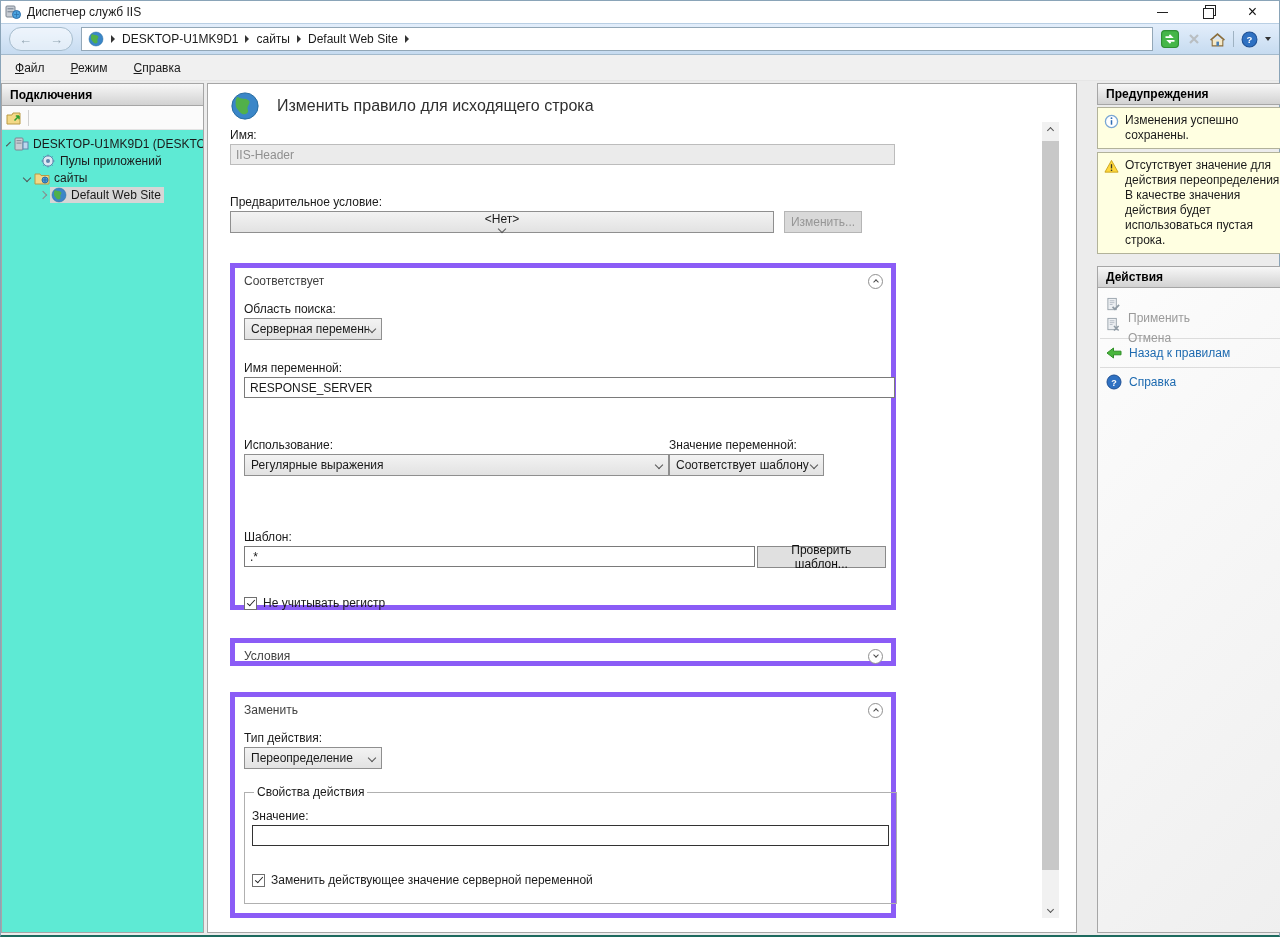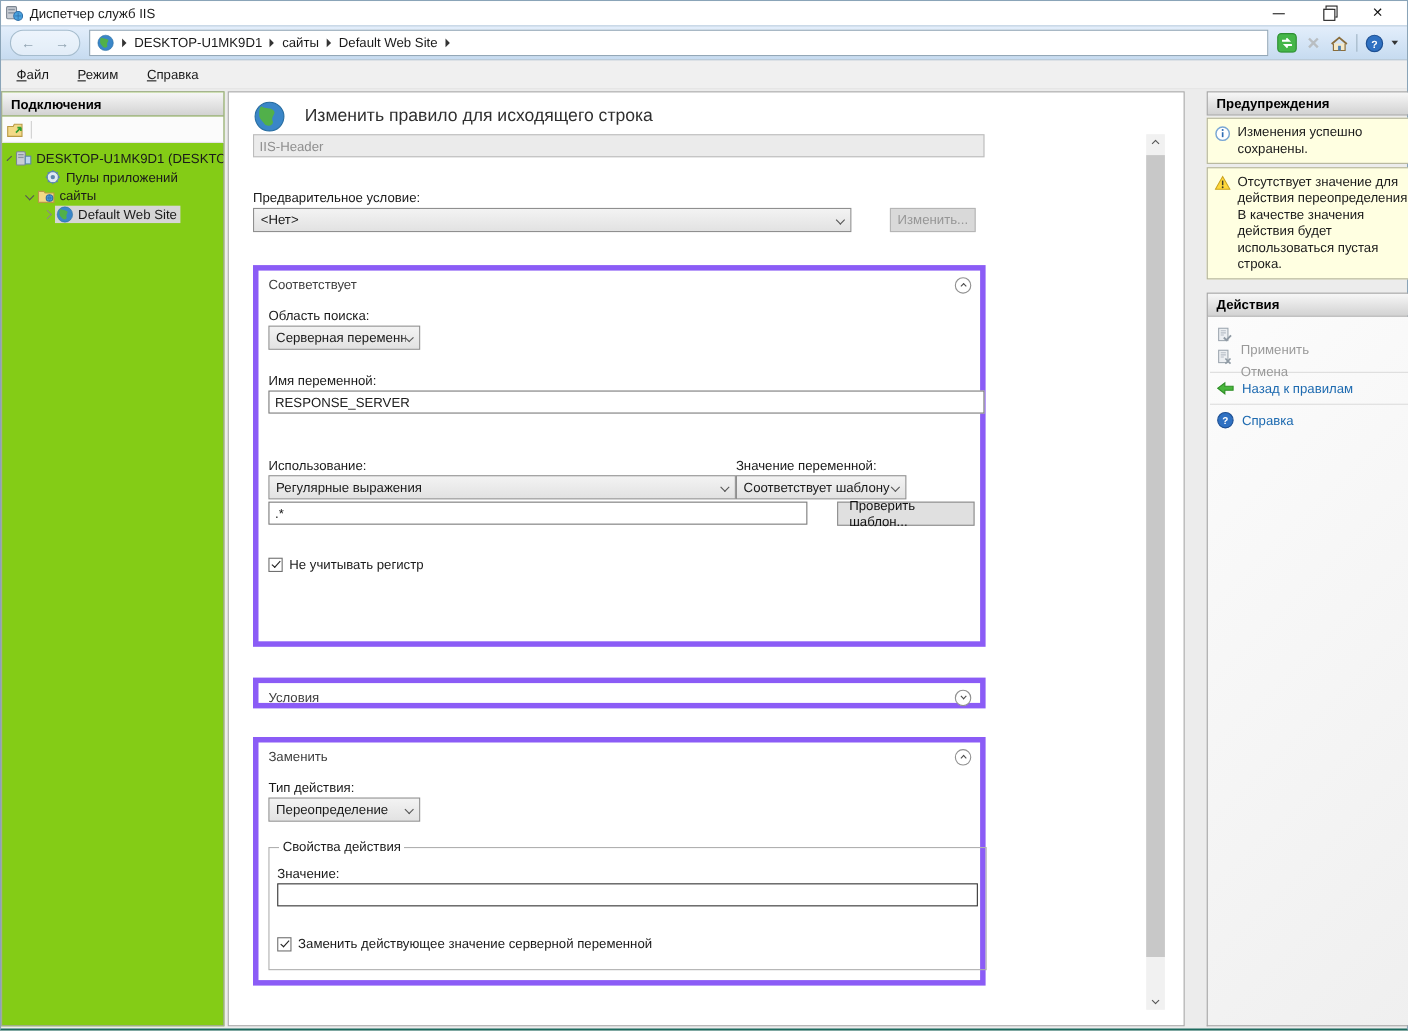--- a/index.html
+++ b/index.html
@@ -34,21 +34,21 @@
   .menubar { height:26px; background:#f0f0f0; display:flex; align-items:center; gap:26px; padding-left:14px; border-bottom:1px solid #e6e6e6; }
   .menu-item { display:inline-block; }
   .menu-item::first-letter { text-decoration:underline; }
 
   
   .workspace { position:absolute; top:80px; left:0; right:0; bottom:2px; background:#ececec; }
 
   .panel-header { height:22px; background:linear-gradient(#f7f7f7,#d2d2d2); border:1px solid #a6a6a6; font-weight:bold; display:flex; align-items:center; padding-left:8px; color:#000; }
 
   
-  .left-panel { position:absolute; left:0; top:2px; bottom:0; width:203px; background:#84cc16; border:1px solid #a6a6a6; }
+  .left-panel { position:absolute; left:0; top:2px; bottom:0; width:203px; background:#5eead4; border:1px solid #a6a6a6; }
   .left-toolbar { height:24px; display:flex; align-items:center; gap:6px; padding-left:4px; background:#fbfbfb; border-bottom:1px solid #e3e3e3; }
   .vsep { width:1px; height:16px; background:#d0d0d0; }
   .tree { padding-top:5px; }
   .tree-row { height:17px; display:flex; align-items:center; gap:4px; white-space:nowrap; overflow:hidden; }
   .tree-row .sel { display:flex; align-items:center; gap:4px; background:#d6d6d6; padding:0 3px 0 1px; }
   .chev { display:inline-block; width:6px; height:6px; border-right:1.4px solid #555; border-bottom:1.4px solid #555; }
   .chev.down { transform:rotate(45deg); }
   .chev.up { transform:rotate(-135deg); }
   .chev.right { transform:rotate(-45deg); border-color:#8a8a8a; }
   .tree-row svg { flex:0 0 auto; }
@@ -67,21 +67,21 @@
   .main-panel { position:absolute; left:206px; top:2px; bottom:0; width:870px; background:#fff; border:1px solid #a6a6a6; }
   .main-content { position:absolute; left:22px; top:4px; width:666px; }
   .page-header { display:flex; align-items:center; margin-top:2px; height:32px; }
   .page-header h1 { font-size:16px; font-weight:normal; color:#2f2f2f; margin-left:17px; }
   .field-label { display:block; margin-bottom:2px; }
   .tbox { height:21px; border:1px solid #7a7a7a; background:#fff; padding:0 5px; display:flex; align-items:center; }
   .tbox.disabled { background:#ebebeb; border-color:#bcbcbc; color:#8f8f8f; }
   .tbox.focused { border-color:#333; }
   .combo { height:22px; border:1px solid #8f8f8f; background:linear-gradient(#f3f3f3,#e2e2e2); display:flex; align-items:center; padding:0 6px; }
   .combo .val { flex:1; overflow:hidden; white-space:nowrap; }
-  .btn { height:22px; border:1px solid #8a8a8a; background:#e0e0e0; padding:0 10px; display:flex; align-items:center; justify-content:center; color:#111;margin-left:25px; }
+  .btn { height:22px; border:1px solid #8a8a8a; background:#e0e0e0; padding:0 10px; display:flex; align-items:center; justify-content:center; color:#111; }
   .btn.disabled { background:#d9d9d9; border-color:#b5b5b5; color:#969696; }
   .section-box { border:5px solid #8b5cf6; background:#fff; margin-left:0; width:666px; }
   .section-head { height:26px; display:flex; align-items:center; padding:0 8px 0 9px; color:#3f3f3f; }
   .section-head .title { flex:1; }
   .circle-btn { width:15px; height:15px; border-radius:50%; border:1px solid #909090; display:flex; align-items:center; justify-content:center; background:#fff; }
   .circle-btn .chev { width:4px; height:4px; border-color:#4a4a4a; }
   .circle-btn .chev.up { margin-top:2px; }
   .circle-btn .chev.down { margin-bottom:2px; }
   .sec-inner { padding:0 5px 0 9px; }
   .cbrow { display:flex; align-items:center; gap:6px; }
@@ -228,27 +228,28 @@
       <div class="main-content">
         <div class="page-header">
           <svg width="30" height="30" viewBox="0 0 32 32">
               <circle cx="16" cy="16" r="14" fill="#3a86c8"></circle>
               <path d="M8 6c4 3 9 1 12 4s-3 6-1 10-5 7-8 3-5-5-5-9 0-6 2-8z" fill="#51b04a"></path>
               <circle cx="16" cy="16" r="14" fill="none" stroke="#246a9e"></circle>
             </svg>
           <h1>Изменить правило для исходящего строка</h1>
         </div>
 
+        <label class="field-label" style="margin-top:6px;">Имя:</label>
         <div class="tbox disabled" style="width:665px;">
             <span>IIS-Header</span>
           </div>
 
         <label class="field-label" style="margin-top:30px;">Предварительное условие:</label>
         <div style="display:flex; gap:10px; margin-top:2px;">
-          <div class="combo" style="width:544px;">
+          <div class="combo" style="width:544px;flex-direction:column;">
             <span class="val">&lt;Нет&gt;</span>
             <span class="chev down"></span>
           </div>
           <div class="btn disabled" style="width:78px;">Изменить...</div>
         </div>
 
         <div class="section-box" style="margin-top:30px; height:347px;">
           <div class="section-head">
             <span class="title">Соответствует</span>
             <span class="circle-btn">
@@ -276,25 +277,26 @@
               </div>
               <div style="width:226px;">
                 <label class="field-label">Значение переменной:</label>
                 <div class="combo" style="width:155px; margin-top:2px;">
                   <span class="val">Соответствует шаблону</span>
                   <span class="chev down"></span>
                 </div>
               </div>
             </div>
 
+            <label class="field-label" style="margin-top:54px;">Шаблон:</label>
             <div style="display:flex; gap:2px; margin-top:2px;">
               <div class="tbox" style="width:518px;">
                   <span>.*</span>
                 </div>
-              <div class="btn" style="width:131px;">Проверить шаблон...</div>
+              <div class="btn" style="width:131px;text-align:center;">Проверить шаблон...</div>
             </div>
 
             <div class="cbrow" style="margin-top:28px;">
               <span class="cb">
                   <span class="tick"></span>
                 </span>
               <span>Не учитывать регистр</span>
             </div>
           </div>
         </div>

